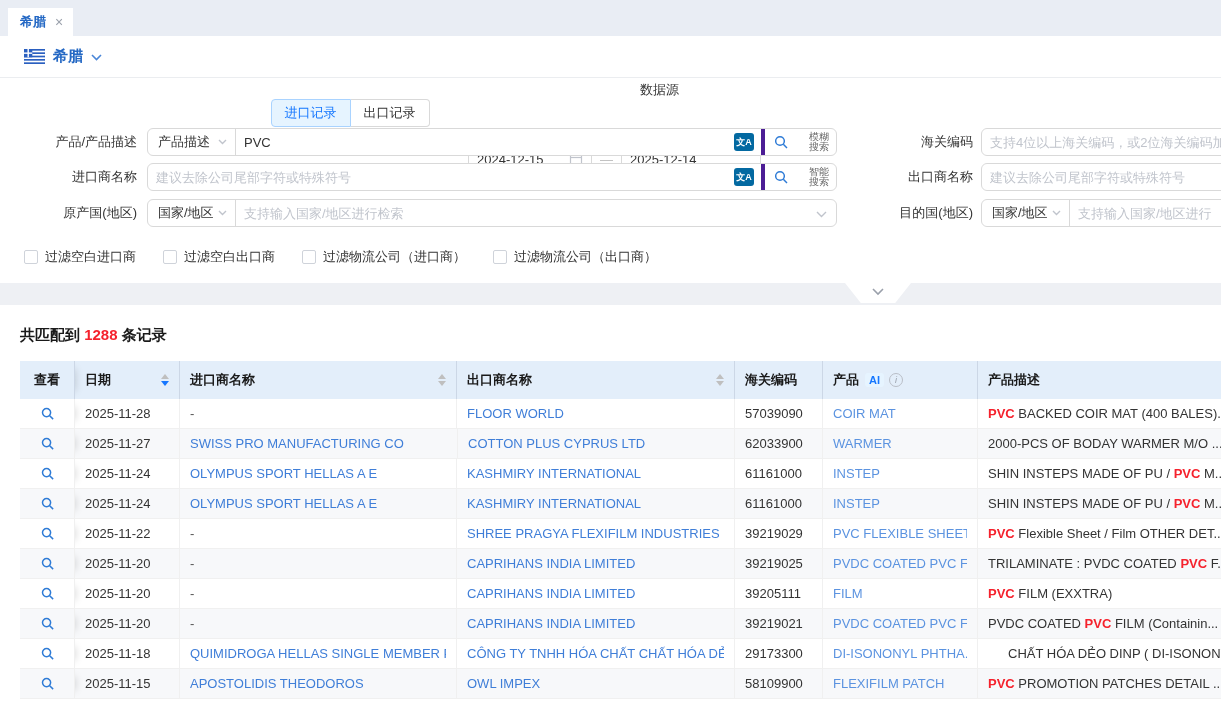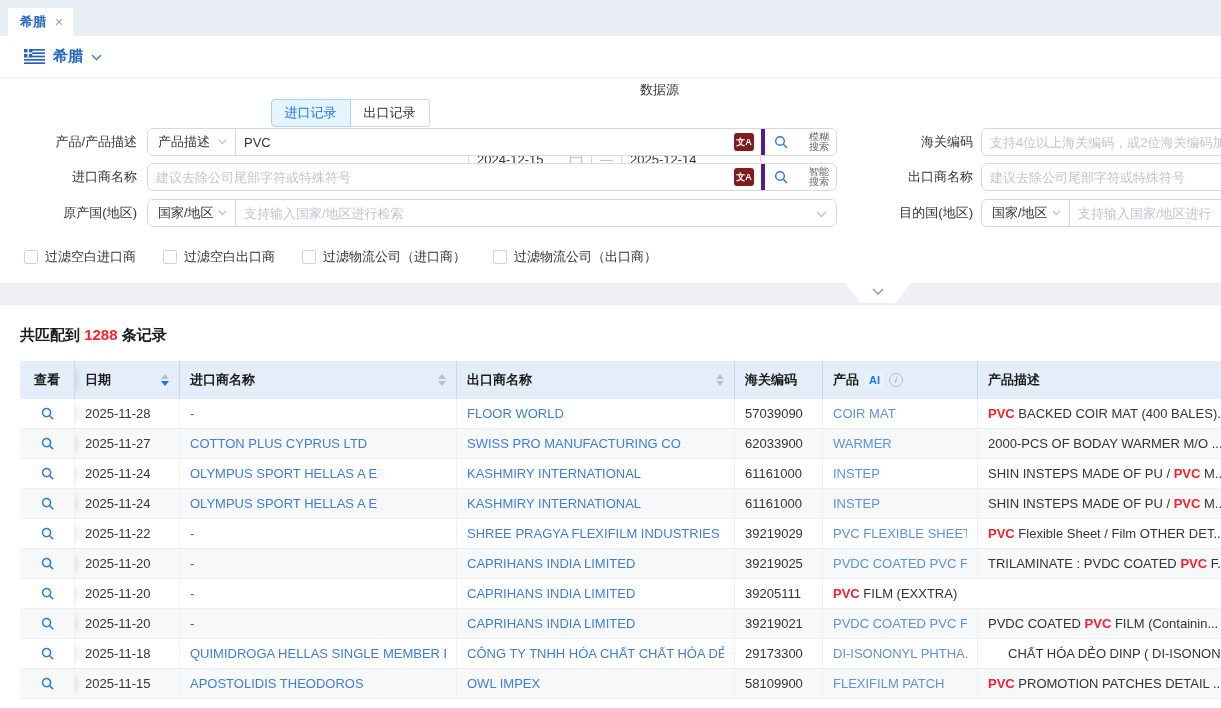--- a/index.html
+++ b/index.html
@@ -39,21 +39,21 @@
 
   .group { display:flex; align-items:center; border:1px solid #d9d9d9; border-radius:6px;
     height:28px; background:#fff; width:100%; overflow:hidden; }
   .group .sel-part { width:88px; flex:0 0 auto; display:flex; align-items:center;
     justify-content:space-between; padding:0 8px 0 10px; border-right:1px solid #d9d9d9;
     height:100%; cursor:pointer; }
   .group input { border:none; outline:none; flex:1 1 auto; height:100%; padding:0 8px;
     font-size:13px; color:#333; font-family:inherit; min-width:0; background:transparent; }
   .group input::placeholder, .plain-input::placeholder { color:#c0c4cc; }
   .suffix-tools { display:flex; align-items:center; flex:0 0 auto; height:100%; }
-  .trans-ico { width:20px; height:18px; background:#7f1d1d; border-radius:3px; color:#fff;
+  .trans-ico { width:20px; height:18px; background:#0369a1; border-radius:3px; color:#fff;
     font-size:9px; font-weight:bold; display:flex; align-items:center; justify-content:center;
     margin-right:7px; cursor:pointer; }
   .search-suffix { display:flex; align-items:center; gap:20px; border-left:4px solid #4c1d95;
     height:100%; padding:0 7px 0 8px; cursor:pointer; }
   .two-line { display:flex; flex-direction:column; font-size:10px; line-height:10px; color:#666; }
   .plain-input { border:1px solid #d9d9d9; border-radius:6px; height:28px; padding:0 8px;
     font-size:13px; color:#333; font-family:inherit; outline:none; }
   .date-wrap { border:1px solid #d9d9d9; border-radius:6px; height:28px; display:flex;
     align-items:center; padding:0 8px; background:#fff; }
   .date-wrap input { border:none; outline:none; width:92px; font-size:13px; color:#333;
@@ -367,25 +367,25 @@
         <div class="trow alt">
           <div class="td c-view">
             <button class="view-btn">
               <svg width="15" height="15" viewBox="0 0 24 24" fill="none" stroke="#2e7bd6" stroke-width="2.4">
                 <circle cx="10.5" cy="10.5" r="6.5"></circle>
                 <line x1="15.5" y1="15.5" x2="21" y2="21"></line>
               </svg>
             </button>
           </div>
           <div class="td c-date">2025-11-27</div>
+          <div class="td c-exp">
+            <span class="link">SWISS PRO MANUFACTURING CO</span>
+          </div>
           <div class="td c-imp">
             <span class="link">COTTON PLUS CYPRUS LTD</span>
-          </div>
-          <div class="td c-exp">
-            <span class="link">SWISS PRO MANUFACTURING CO</span>
           </div>
           <div class="td c-hs">62033900</div>
           <div class="td c-prod">
             <span class="plink">WARMER</span>
           </div>
           <div class="td c-desc">
             <span style="white-space: pre;">2000-PCS OF BODAY WARMER M/O ...</span>
             <span class="hl"></span>
             <span style="white-space: pre;"></span>
           </div>
@@ -504,20 +504,23 @@
             </button>
           </div>
           <div class="td c-date">2025-11-20</div>
           <div class="td c-imp">
             <span style="color: rgb(85, 85, 85);">-</span>
           </div>
           <div class="td c-exp">
             <span class="link">CAPRIHANS INDIA LIMITED</span>
           </div>
           <div class="td c-hs">39205111</div>
+          <div class="td c-prod">
+            <span class="plink">FILM</span>
+          </div>
           <div class="td c-desc">
             <span style="white-space: pre;"></span>
             <span class="hl">PVC</span>
             <span style="white-space: pre;"> FILM (EXXTRA)</span>
           </div>
         </div>
         <div class="trow alt">
           <div class="td c-view">
             <button class="view-btn">
               <svg width="15" height="15" viewBox="0 0 24 24" fill="none" stroke="#2e7bd6" stroke-width="2.4">

